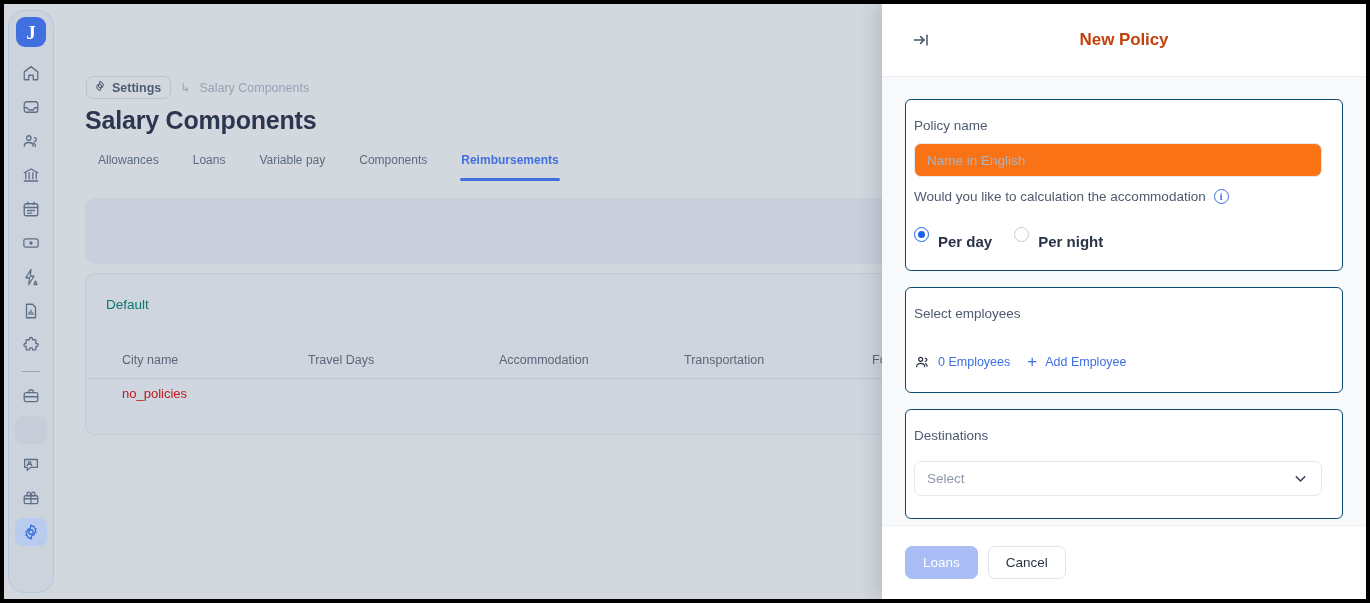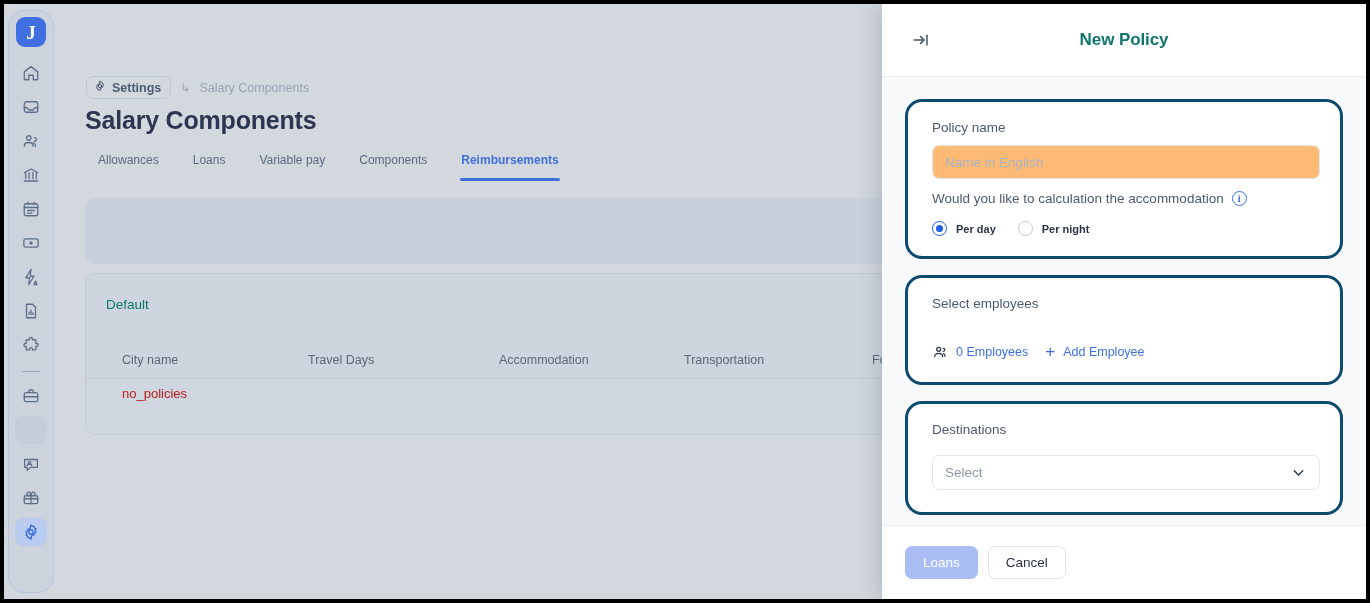--- a/index.html
+++ b/index.html
@@ -226,53 +226,53 @@
     display: flex; align-items: center; justify-content: center;
     color: #47556b;
     background: transparent;
     border: none;
   }
   #panel-title {
     width: 100%;
     text-align: center;
     font-size: 17px;
     font-weight: 700;
-    color: #0f766e;
+    color: #c2410c;
     letter-spacing: -0.1px;
   }
 
   #panel-body {
     position: absolute;
     left: 0; right: 0;
     top: 73px; bottom: 74px;
     padding: 22px 23px 0 23px;
     overflow: hidden;
   }
 
   .card {
     background: #ffffff;
-    border: 3px solid #0c4a6e;
-    border-radius: 17px;
-    padding: 18px 20px 20px 24px;
+    border: 1px solid #0c4a6e;
+    border-radius: 6px;
+    padding: 18px 20px 20px 8px;
     margin-bottom: 16px;
   }
   .field-label {
     font-size: 13.5px;
     color: #4d5a70;
     margin-bottom: 10px;
   }
   .text-input {
     width: 100%;
     height: 34px;
     border: 1px solid #e3e7ee;
     border-radius: 7px;
     padding: 0 12px;
     font-size: 13.5px;
     color: #39435a;
-    background: #fdba74;
+    background: #f97316;
     outline: none;
     font-family: "Liberation Sans", sans-serif;
   }
   .text-input::placeholder { color: #aab3c2; }
 
   .q-row {
     display: flex;
     align-items: center;
     gap: 8px;
     margin-top: 12px;
@@ -304,21 +304,21 @@
     background: #fff;
     display: flex; align-items: center; justify-content: center;
   }
   .radio.checked { border-color: #1e5fe8; }
   .radio.checked::after {
     content: "";
     width: 7px; height: 7px;
     border-radius: 50%;
     background: #1e5fe8;
   }
-  .radio-label { font-size: 11px; font-weight: 700; color: #2a3348; }
+  .radio-label { font-size: 15px; font-weight: 700; color: #2a3348; margin-top: 14px; }
 
   .emp-card { padding-bottom: 22px; }
   .emp-row {
     display: flex;
     align-items: center;
     gap: 8px;
     margin-top: 32px;
   }
   .emp-icon { color: #2b3447; display: flex; align-items: center; }
   .emp-count { font-size: 12.5px; color: #3d6fe3; }

